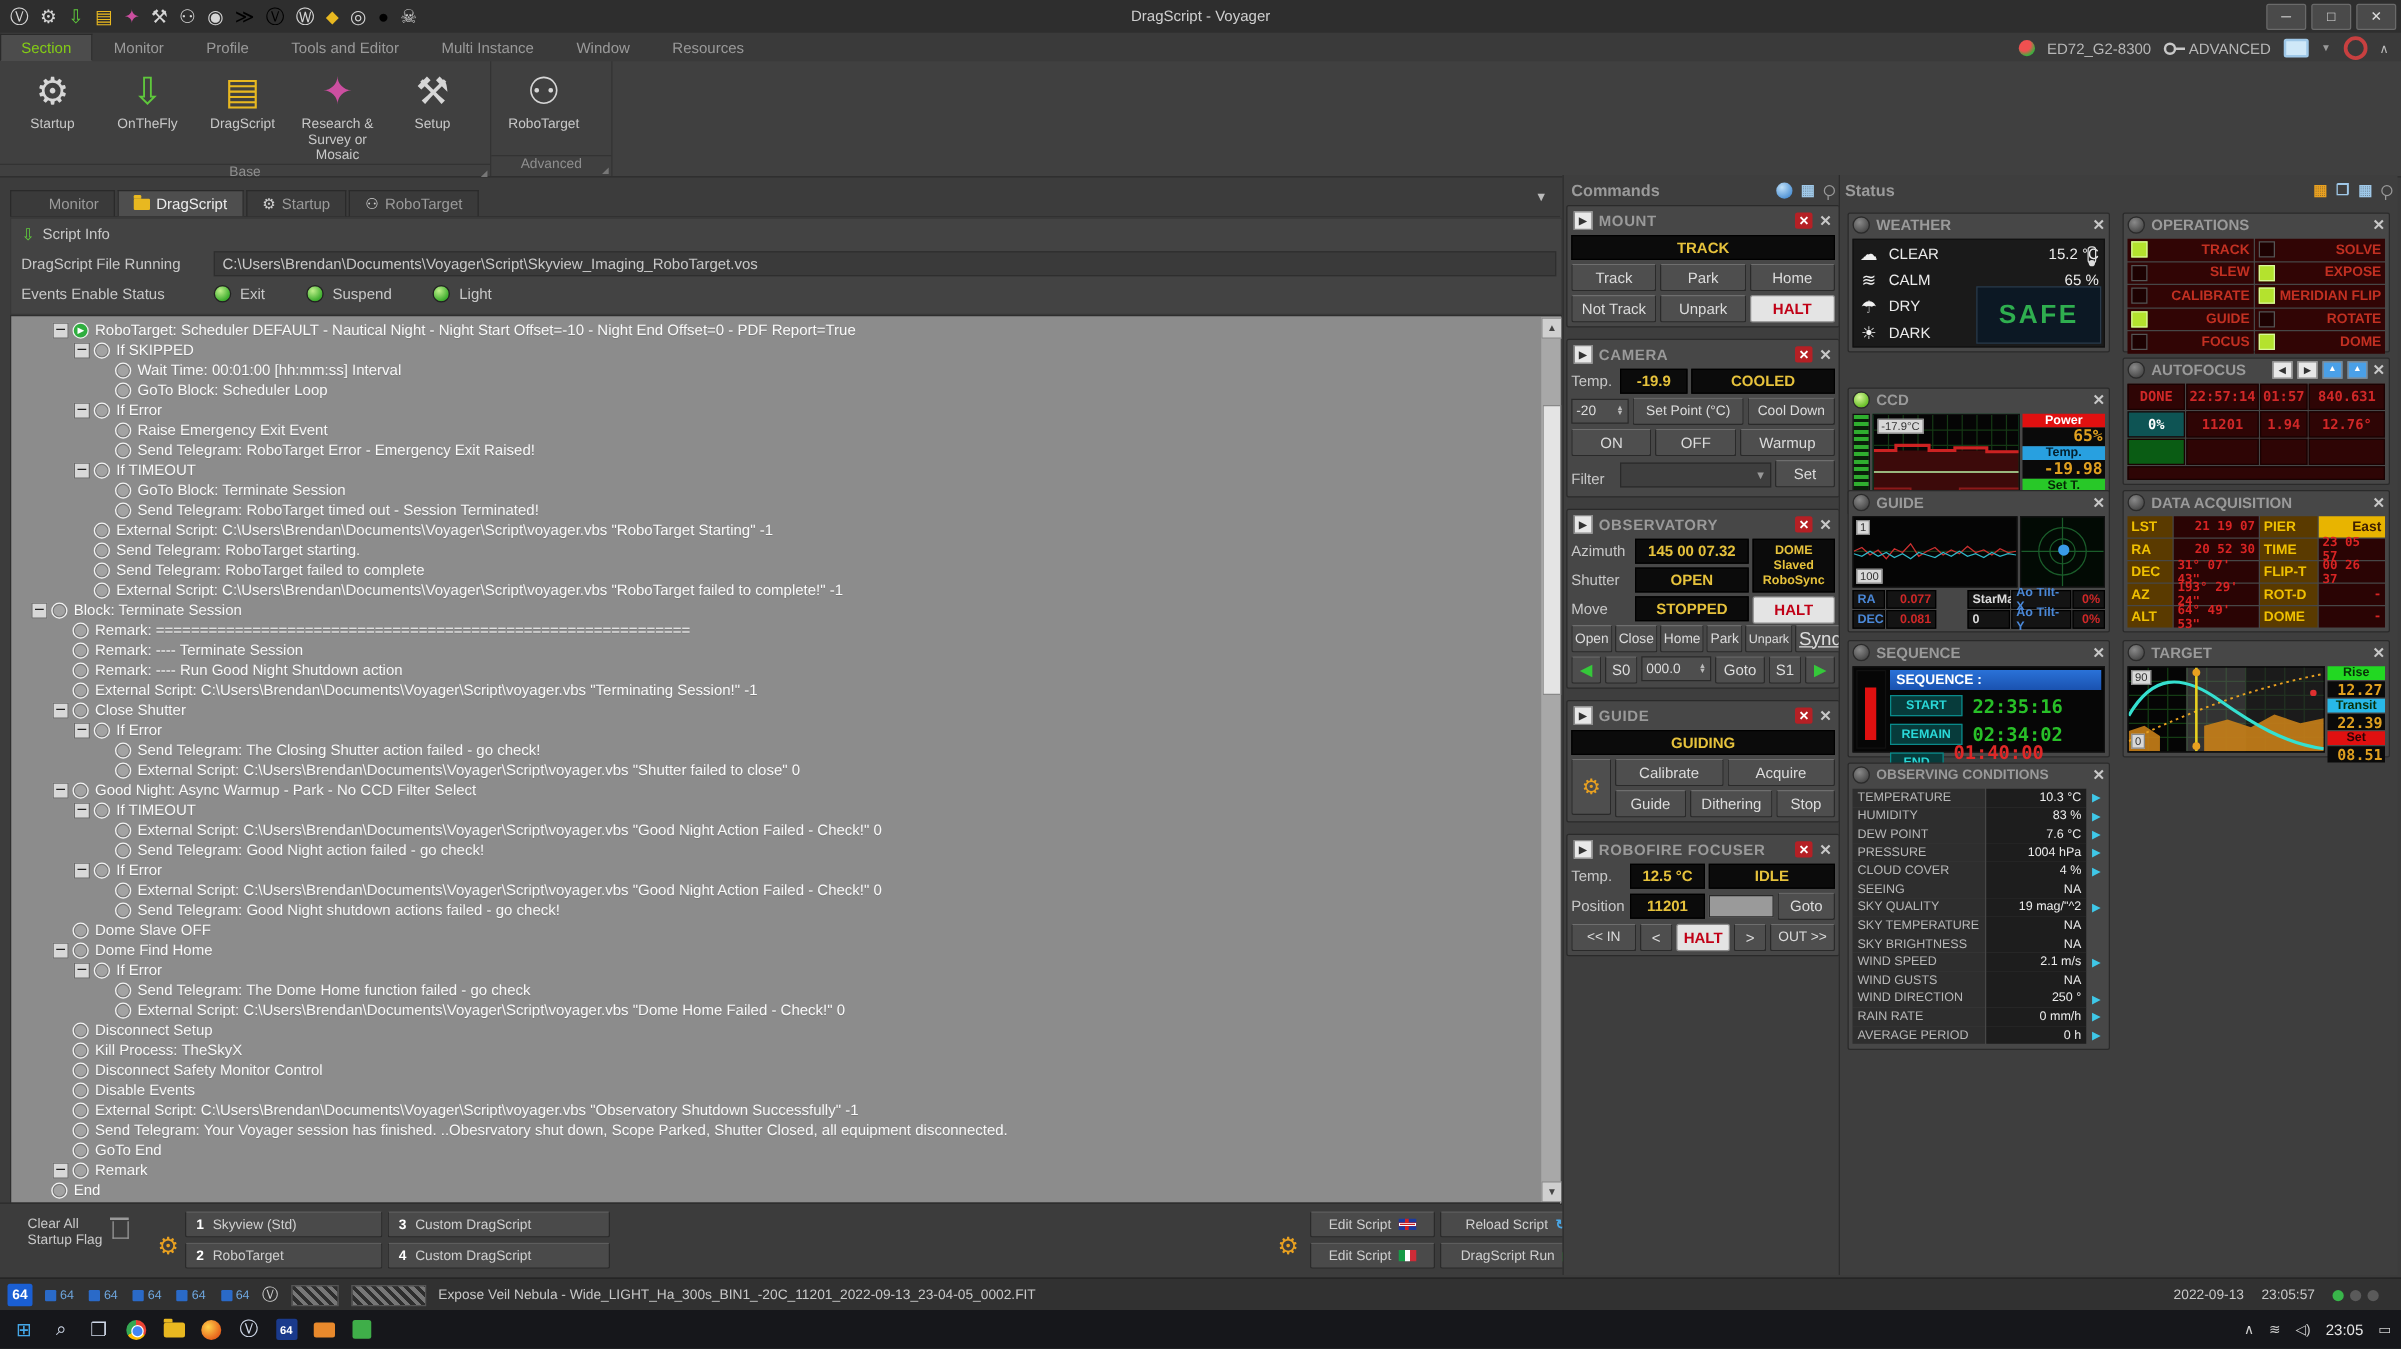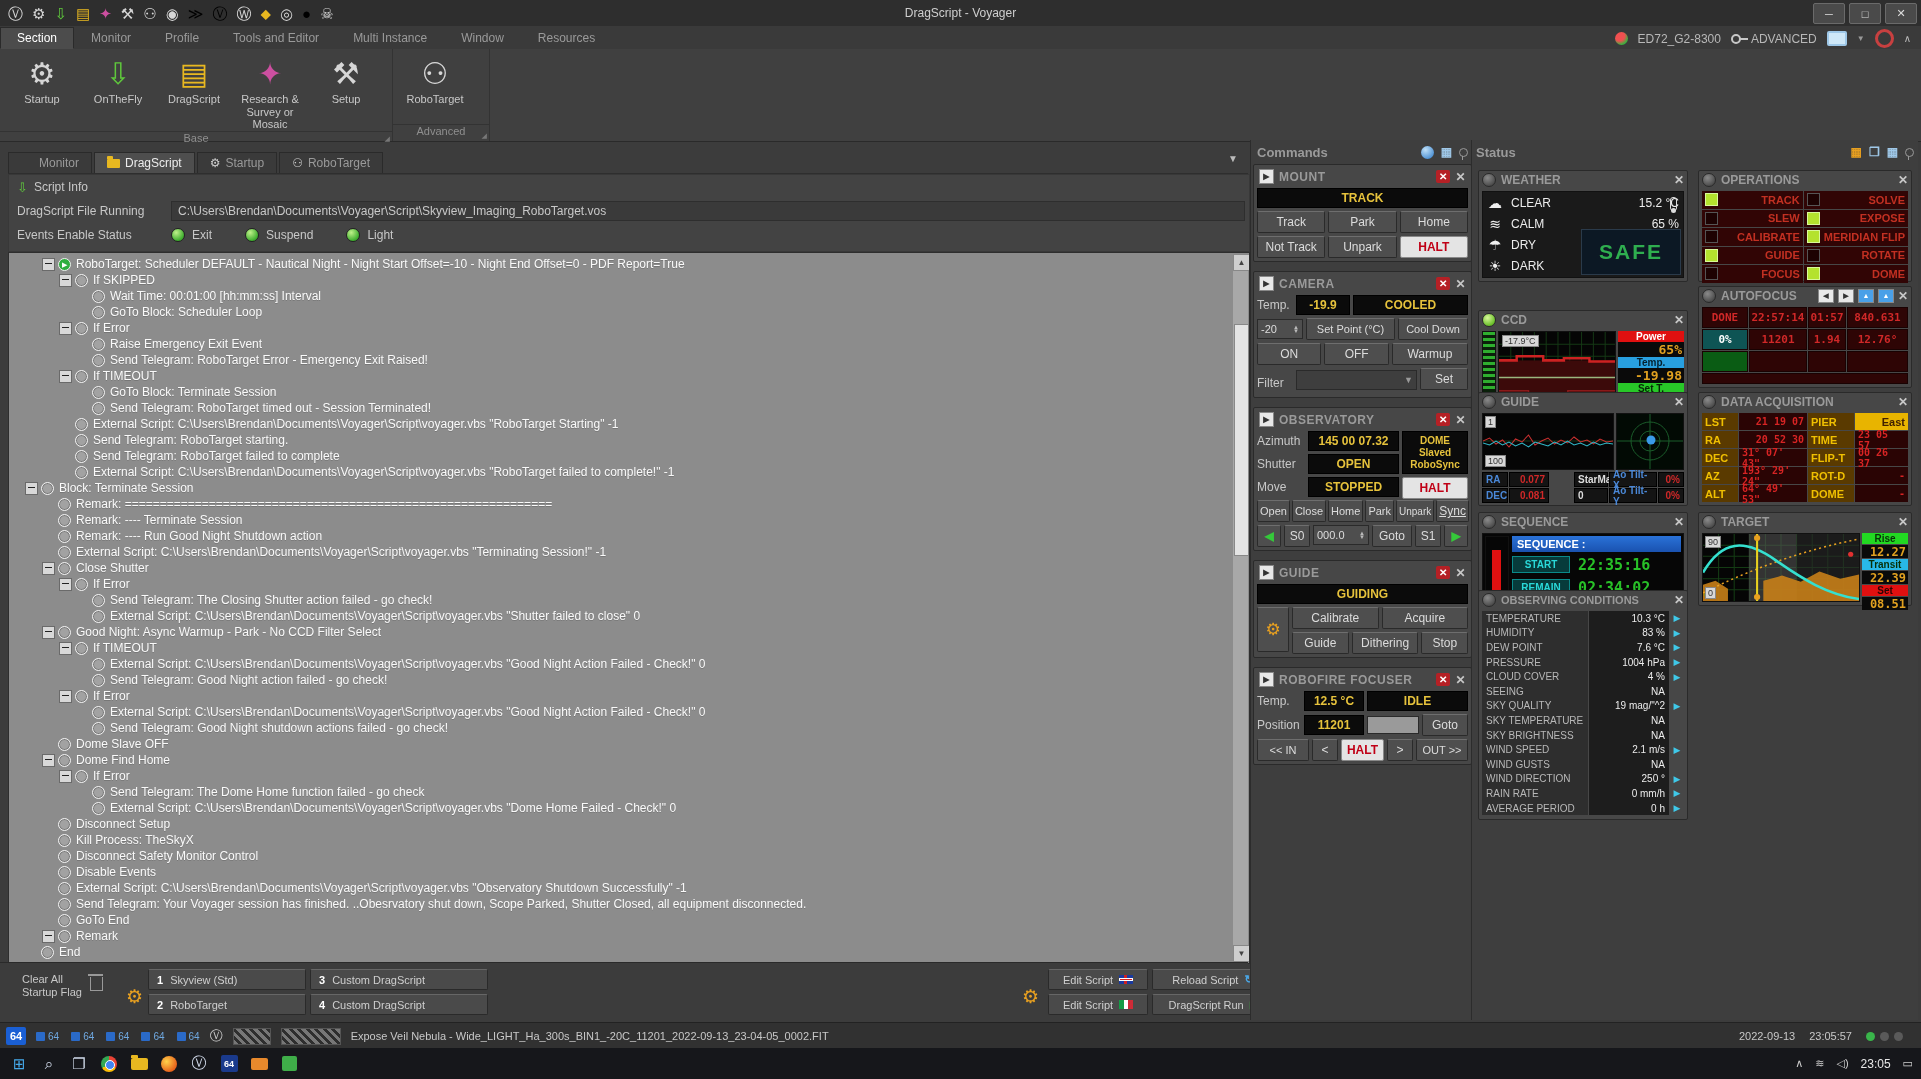--- a/index.html
+++ b/index.html
@@ -9,21 +9,21 @@
   #titlebar{left:0;top:0;width:1921px;height:26px;background:#2e2e2e;display:flex;align-items:center;border-bottom:1px solid #222;}
   .tbicons{display:flex;align-items:center;gap:9px;padding-left:8px;}
   .tbic{font-size:15px;line-height:1;cursor:pointer;}
   #wintitle{position:absolute;left:0;right:0;text-align:center;color:#cfcfcf;font-size:12px;pointer-events:none;}
   .winbtns{position:absolute;right:4px;top:3px;display:flex;gap:4px;}
   .winbtn{width:30px;height:19px;background:#4a4a4a;border:1px solid #6a6a6a;color:#ddd;font-size:11px;
     display:flex;align-items:center;justify-content:center;border-radius:2px;}
   
   #menubar{left:0;top:26px;width:1921px;height:23px;background:#3a3a3a;display:flex;align-items:flex-end;}
   .mtab{padding:3px 16px;font-size:12px;color:#9a9a9a;border:1px solid transparent;cursor:pointer;}
-  .mtab.active{background:#4c4c4c;color:#ffffff;border-color:#2a2a2a;border-bottom-color:#4c4c4c;}
+  .mtab.active{background:#4c4c4c;color:#84cc16;border-color:#2a2a2a;border-bottom-color:#4c4c4c;}
   .menuright{position:absolute;right:10px;top:29px;display:flex;align-items:center;gap:10px;color:#b8b8b8;font-size:12px;}
   .sphere{width:13px;height:13px;border-radius:50%;background:radial-gradient(circle at 35% 30%,#f05050 0 40%,#3fae3f 70%);}
   .keyic{width:6px;height:6px;border:2px solid #c8c8c8;border-radius:50%;position:relative;}
   .keyic::after{content:"";position:absolute;left:7px;top:2px;width:8px;height:2px;background:#c8c8c8;}
   .monic{width:16px;height:11px;border:2px solid #9fc8e8;border-radius:2px;background:#cfe8f8;}
   .redring{width:13px;height:13px;border:3px solid #c84040;border-radius:50%;}
   
   #ribbon{left:0;top:49px;width:1921px;height:92px;background:#404040;border-bottom:1px solid #2a2a2a;display:flex;}
   .rgroup{display:flex;flex-direction:column;border-right:1px solid #333;}
   .ritems{flex:1;display:flex;align-items:flex-start;padding:4px 6px 0 6px;gap:4px;}
@@ -882,21 +882,21 @@
       <span class="lblsm">Move</span>
       <span class="disp">STOPPED</span>
       <span class="btn halt" style="grid-column:3;">HALT</span>
     </div>
     <div style="display:grid;grid-template-columns:repeat(6,1fr);gap:2px;margin-top:3px;">
       <span class="btn" style="font-size:11px;">Open</span>
       <span class="btn" style="font-size:11px;">Close</span>
       <span class="btn" style="font-size:11px;">Home</span>
       <span class="btn" style="font-size:11px;">Park</span>
       <span class="btn" style="font-size:10px;">Unpark</span>
-      <span class="btn" style="font-size:12px;text-decoration:underline;">Sync</span>
+      <span class="btn" style="font-size:15px;text-decoration:underline;">Sync</span>
     </div>
     <div style="display:grid;grid-template-columns:24px 26px 1fr 40px 26px 24px;gap:3px;margin-top:3px;">
       <span class="btn garr">◀</span>
       <span class="btn">S0</span>
       <span class="spin">
           <span>000.0</span>
           <b>▲<br>▼</b>
         </span>
       <span class="btn">Goto</span>
       <span class="btn">S1</span>
@@ -1271,21 +1271,21 @@
         <span class="tgchip" style="background:#22d822;">Rise</span>
         <span class="tgval">12.27</span>
         <span class="tgchip" style="background:#28b8e8;">Transit</span>
         <span class="tgval">22.39</span>
         <span class="tgchip" style="background:#e01010;color:#2a0404;">Set</span>
         <span class="tgval">08.51</span>
       </div>
     </div>
   </div>
 
-  <div class="spanel" style="left:6px;top:450px;width:208px;height:228px;">
+  <div class="spanel" style="left:6px;top:470px;width:208px;height:228px;">
     <div class="sphead">
         <span class="sled"></span>
       <span style="font-size:11px;">OBSERVING CONDITIONS</span>
         <span class="grayx" style="margin-left:auto;">✕</span>
       </div>
     <div class="spbody">
 
         <div class="obsrow">
           <span class="obslbl">TEMPERATURE</span>
           <span class="obsval">10.3 °C</span>

